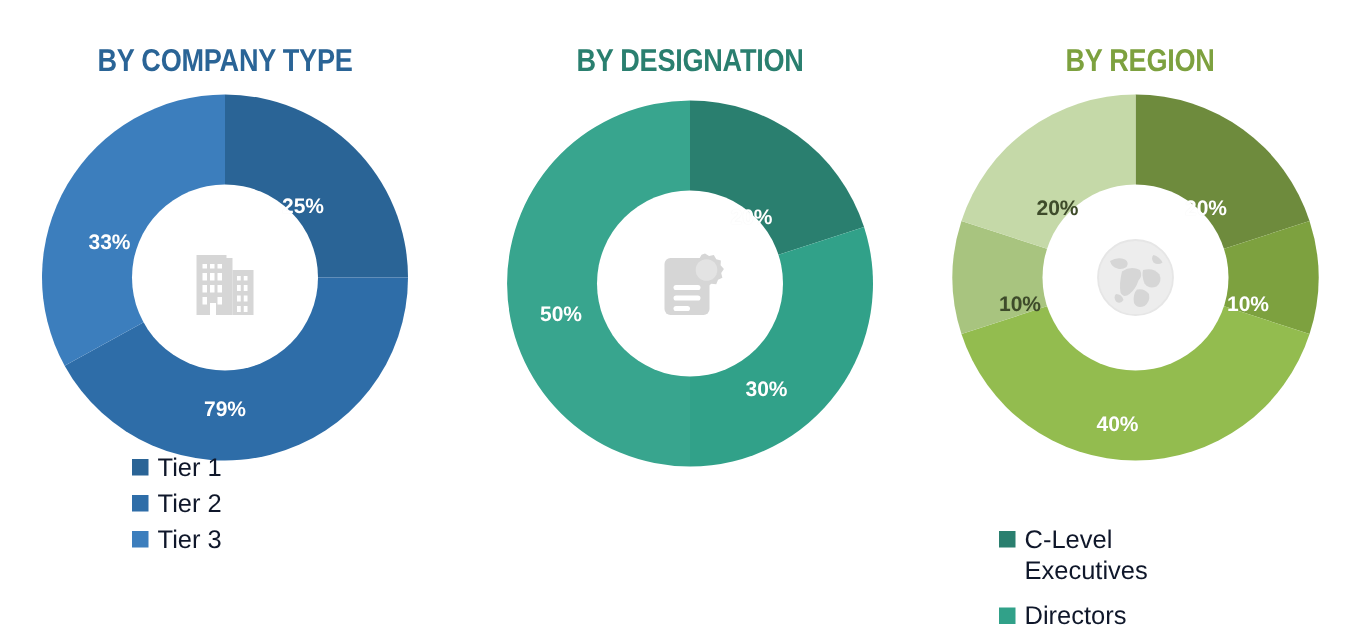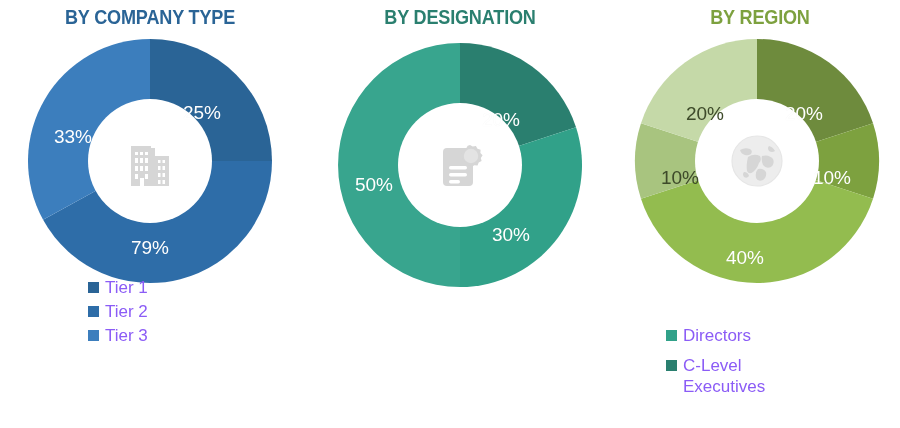--- a/index.html
+++ b/index.html
@@ -11,20 +11,21 @@
     position:relative;
   }
   .panels{
     position:absolute;inset:0;
     display:flex;
     align-items:flex-start;
   }
   .panel{
     position:relative;
     height:352px;
+    margin-top:24px;
   }
   .panel-company{width:300px;}
   .panel-designation{width:320px;}
   .panel-region{width:280px;}
 
   .chart-title{
     text-align:center;
     font-weight:bold;
     font-size:21px;
     letter-spacing:-0.2px;
@@ -45,38 +46,38 @@
   .center-icon{
     position:absolute;
     left:50%;top:50%;
     transform:translate(-50%,-50%);
     pointer-events:none;
   }
 
   .slice-label{
     position:absolute;
     color:#ffffff;
-    font-weight:normal;
-    font-size:19px;
+    font-weight:bold;
+    font-size:14px;
     white-space:nowrap;
     transform:translate(-50%,-50%);
     text-shadow:0 0 1px rgba(0,0,0,0.06);
   }
   .slice-label.dark{color:#3e4b2a;}
 
   .legend{
     list-style:none;
     margin:0;
     padding:0;
   }
   .legend li{
     display:flex;
     align-items:flex-start;
     font-size:17px;
-    color:#8b5cf6;
+    color:#0f172a;
     line-height:21px;
     margin-bottom:3px;
   }
   .legend .swatch{
     width:11px;height:11px;
     flex:0 0 11px;
     margin-top:5px;
     margin-right:6px;
   }
   .legend .lbl{display:block;}
@@ -184,26 +185,26 @@
         </svg>
       </span>
 
       <span class="slice-label" style="left:166px;top:80px;">20%</span>
       <span class="slice-label" style="left:176px;top:195px;text-align:center;">30%</span>
       <span class="slice-label" style="left:39px;top:145px;">50%</span>
     </div>
 
     <ul class="legend" id="legend-designation">
       <li>
+        <span class="swatch" style="background:#2A7F6F;"></span>
+        <span class="lbl">C-Level Executives</span>
+      </li>
+      <li>
         <span class="swatch" style="background:#31A189;"></span>
         <span class="lbl">Directors</span>
-      </li>
-      <li>
-        <span class="swatch" style="background:#2A7F6F;"></span>
-        <span class="lbl">C-Level Executives</span>
       </li>
     </ul>
   </div>
 
   <div class="panel panel-region">
     <div class="chart-title" style="color:#7DA13F;">BY REGION</div>
 
     <div class="donut-wrap" id="donut-region" style="width:250px;height:250px;margin:6px 0 0 12px;">
       <svg width="250" height="250" viewBox="0 0 250 250">
         <g id="slices-region">

